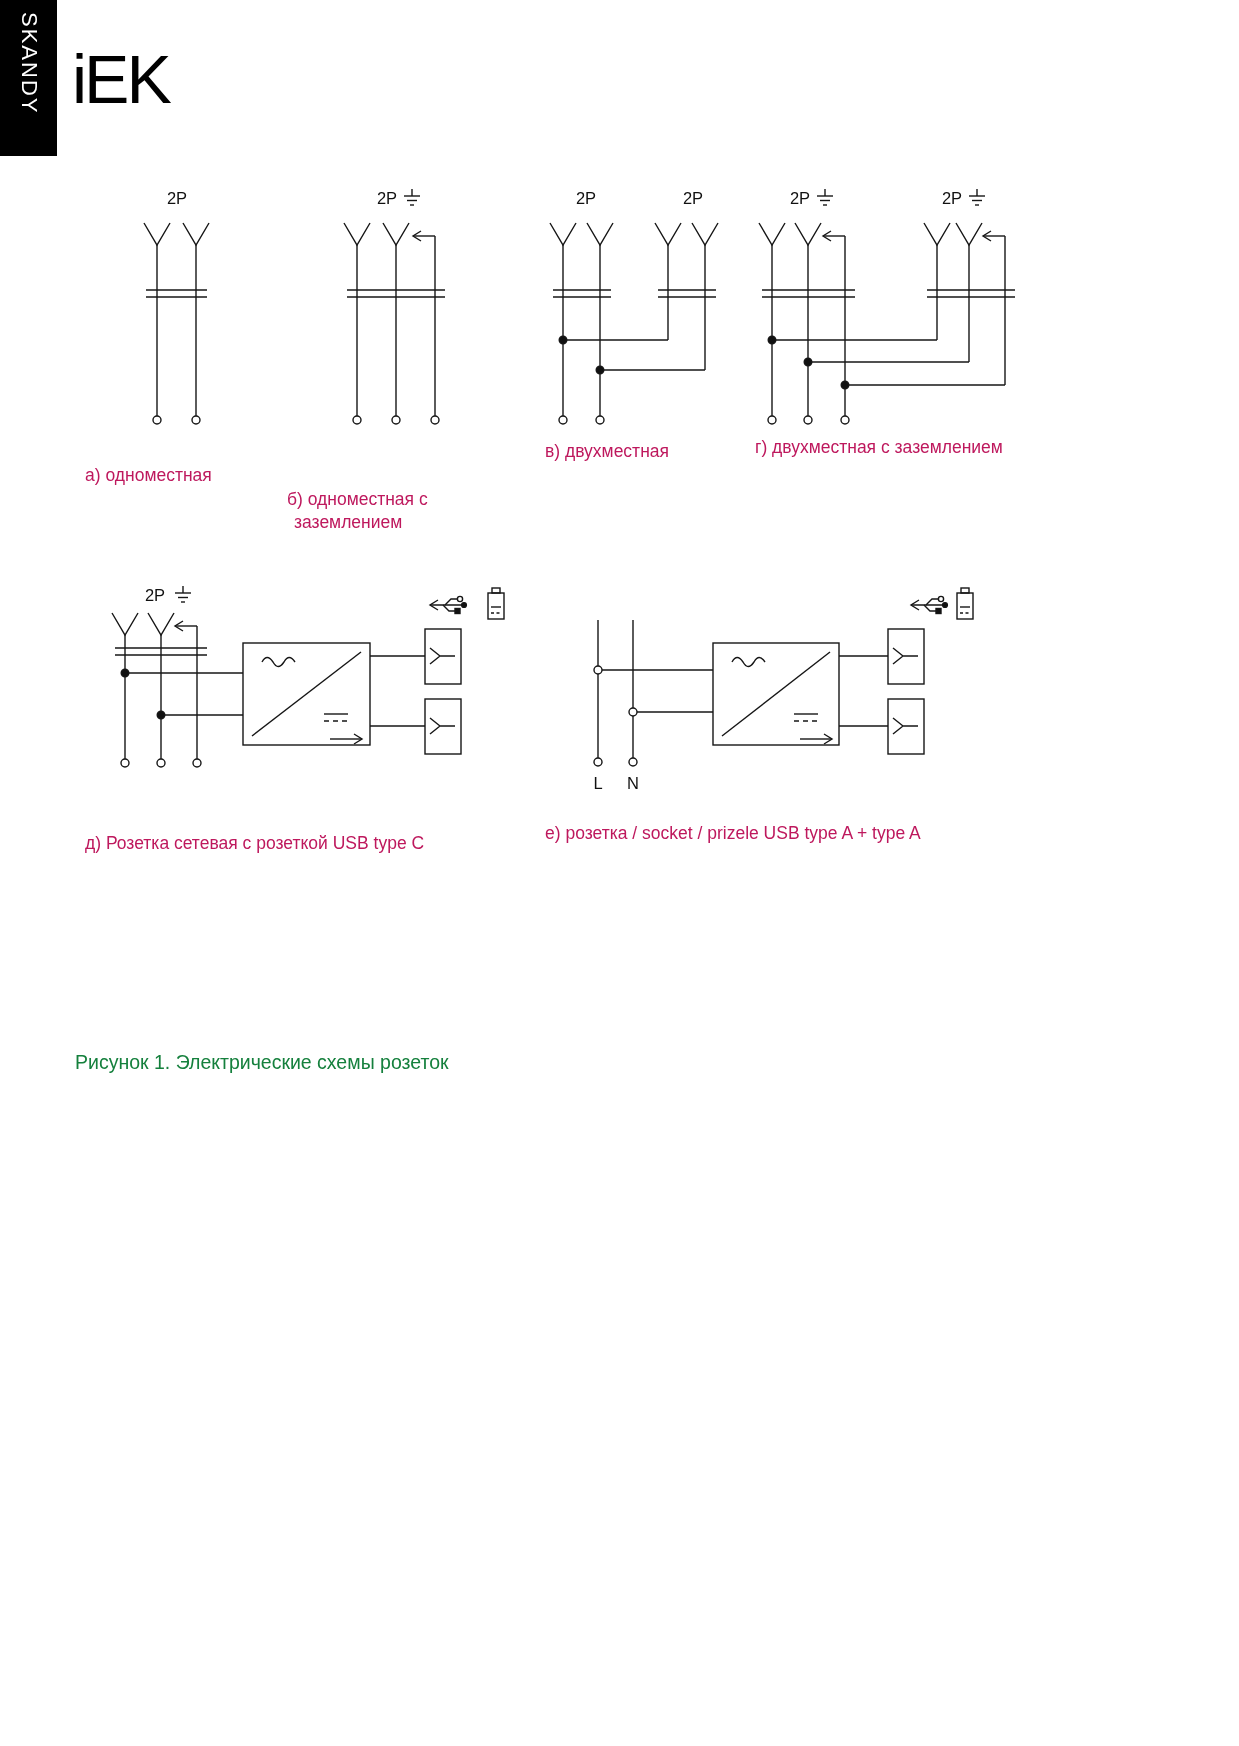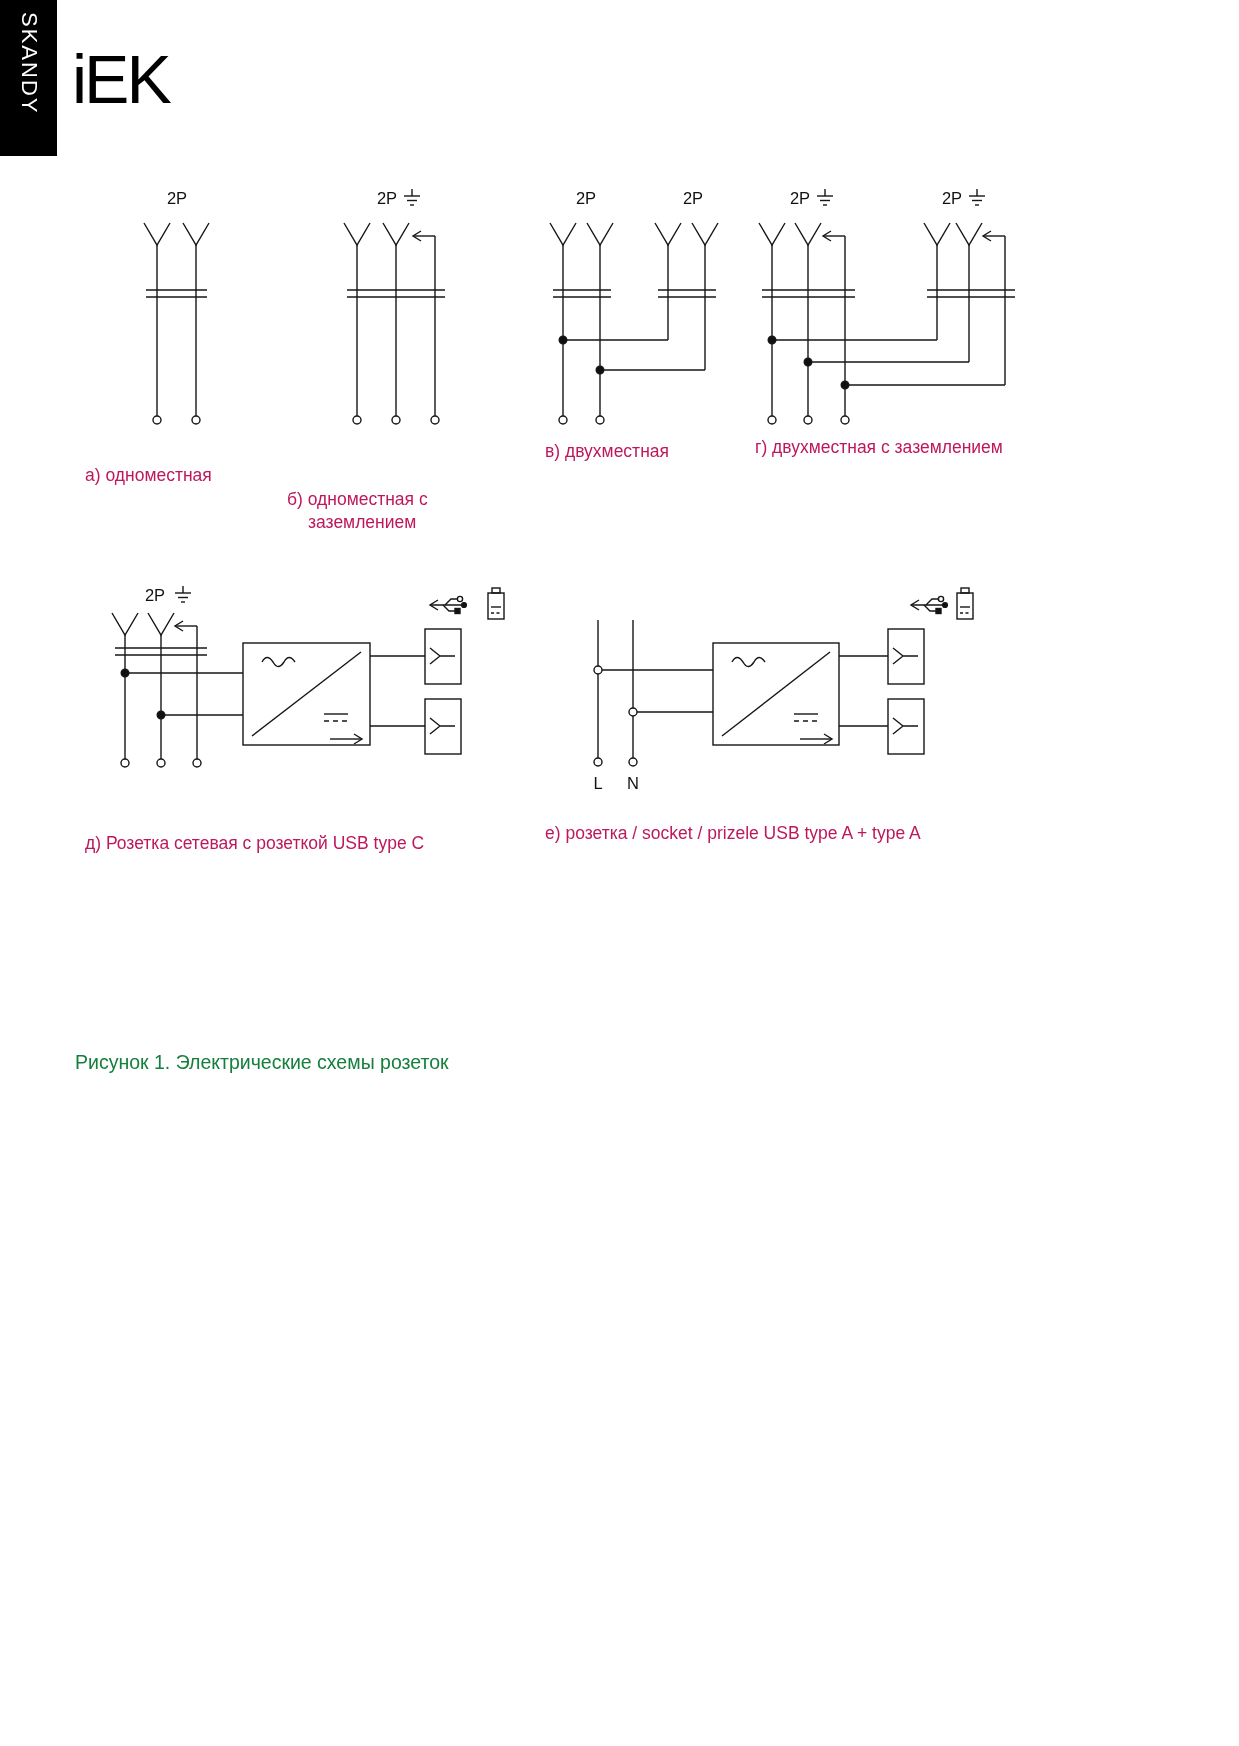--- a/index.html
+++ b/index.html
@@ -261,21 +261,21 @@
         <line x1="375" y1="38" x2="385" y2="38" stroke-dasharray="3 2.5"></line>
       </g>
     </g>
     <text x="13" y="214" text-anchor="middle">L</text>
     <text x="48" y="214" text-anchor="middle">N</text>
   </svg>
 
   <div class="caption" style="left:85px;top:464px">а) одноместная</div>
   <div class="caption" style="left:287px;top:488px">
     <div>б) одноместная с</div>
-    <div style="margin-left:21px">заземлением</div>
+    <div style="margin-left:7px">заземлением</div>
   </div>
   <div class="caption" style="left:545px;top:440px">в) двухместная</div>
   <div class="caption" style="left:755px;top:436px">г) двухместная с заземлением</div>
   <div class="caption" style="left:85px;top:832px">д) Розетка сетевая с розеткой USB type C</div>
   <div class="caption" style="left:545px;top:822px">е) розетка / socket / prizele USB type A + type A</div>
 
   <div class="fig-caption" style="left:75px;top:1051px">Рисунок 1. Электрические схемы розеток</div>
 
 </div>
 

